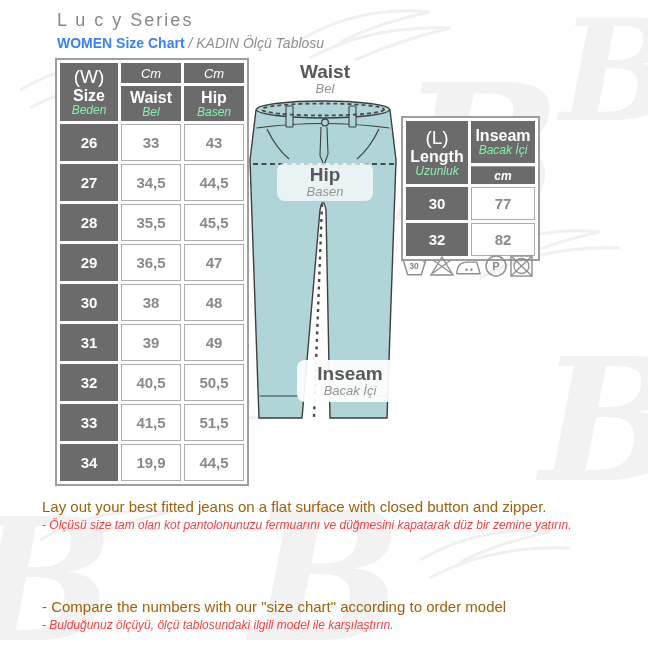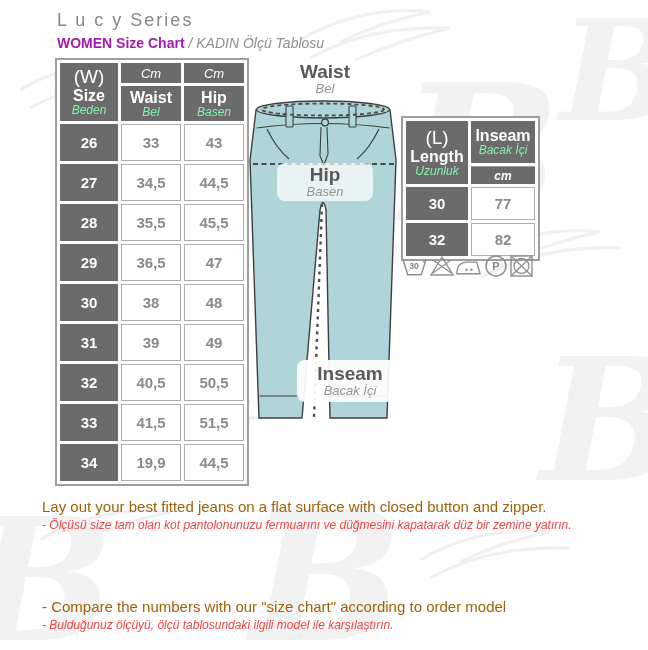--- a/index.html
+++ b/index.html
@@ -8,21 +8,21 @@
     background:#ffffff;
     font-family:"Liberation Sans", sans-serif;
   }
   .wm{position:absolute;left:0;top:0;z-index:0;pointer-events:none;}
   .layer{position:absolute;left:0;top:0;width:644px;height:650px;z-index:1;}
 
   
   .hdr{position:absolute;left:57px;top:10px;}
   .hdr-title{font-size:18px;color:#878787;letter-spacing:2px;font-weight:400;}
   .hdr-sub{margin-top:4px;font-size:14px;color:#808080;}
-  .hdr-sub .b{font-weight:bold;color:#a21caf;}
+  .hdr-sub .b{font-weight:bold;color:#3b82f6;}
   .hdr-sub .i{font-style:italic;color:#8e8e8e;}
 
   
   table.sz{border-collapse:separate;border-spacing:3px;border:2px solid #9e9e9e;background:#fdfdfd;}
   table.sz td{text-align:center;vertical-align:middle;}
   td.dark{background:#6b6b6b;color:#ffffff;}
   td.val{background:#ffffff;border:1px solid #adadad;color:#8a8a8a;font-weight:bold;font-size:15px;}
   .left-table{position:absolute;left:55px;top:58px;}
   .left-table td{width:56px;}
   .left-table td.cm{height:18px;font-style:italic;font-size:13px;}

